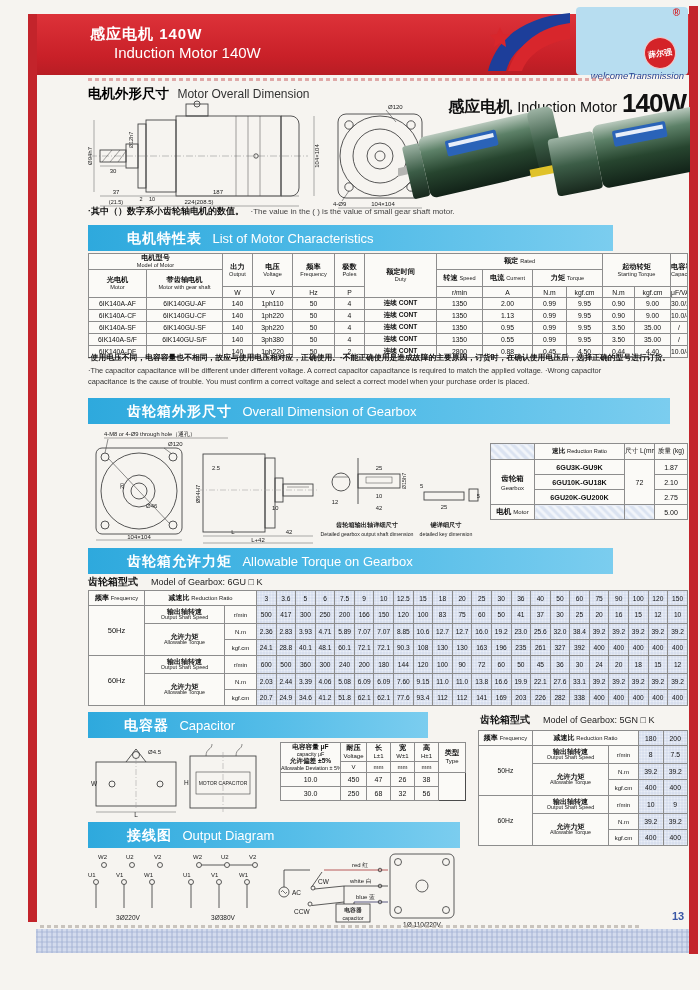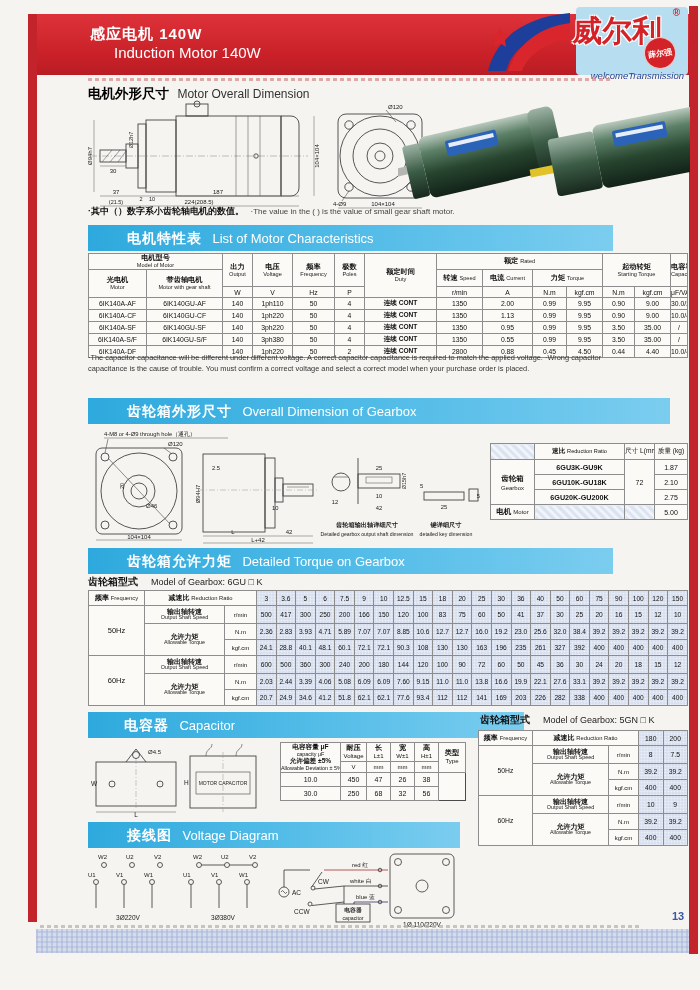--- a/index.html
+++ b/index.html
@@ -120,21 +120,20 @@
       <span class="zh">感应电机 140W</span>
       <span class="en">Induction Motor 140W</span>
     </div>
     <div class="logo">
       <div class="logo-bg"></div>
       <svg width="96" height="68" style="position:absolute;left:0;top:2px;">
         <path d="M10,62 C18,30 45,8 92,4 L92,22 C55,24 34,40 28,62 Z" fill="#1d3e9a"></path>
         <path d="M30,62 C40,34 62,18 92,14 L92,30 C66,34 50,46 44,62 Z" fill="#d8262c"></path>
         <path d="M22,18 l3,7 7,1 -5,5 1,7 -6,-4 -6,4 1,-7 -5,-5 7,-1 z" fill="#d8262c"></path>
       </svg>
-      <span class="brand">威尔利</span>
       <span class="reg">®</span>
       <span class="stamp">薛尔强</span>
       <span class="tagline">welcomeTransmission</span>
     </div>
   </div>
   <div class="dashes" style="left:88px;top:78px;width:524px;"></div>
 
   <div class="sec-title" style="left:88px;top:84px;">
     <span class="zh">电机外形尺寸</span>
     <span class="en">Motor Overall Dimension</span>
@@ -188,20 +187,23 @@
         <circle cx="325" cy="87" r="4.2"></circle>
       <line x1="310" y1="22" x2="300" y2="10" stroke-width="0.6"></line>
       <line x1="263" y1="91" x2="256" y2="101" stroke-width="0.6"></line>
       <line x1="252" y1="108" x2="336" y2="108" stroke="#777" stroke-width="0.6"></line>
     </g>
     <text x="302" y="9" font-size="6">Ø120</text>
     <text x="247" y="106" font-size="6">4-Ø9</text>
     <text x="297" y="106" font-size="6" text-anchor="middle">104×104</text>
   </svg>
 
+  <div class="product-title">
+    <span class="zh">感应电机</span><span class="en">Induction Motor</span><span class="power">140W</span>
+  </div>
   <svg class="abs" style="left:398px;top:106px;" width="292" height="102" viewBox="0 0 292 102">
     <defs>
       <linearGradient id="mg" x1="0" y1="0" x2="0" y2="1">
         <stop offset="0" stop-color="#b9c9bd"></stop>
           <stop offset="0.25" stop-color="#5d8168"></stop>
         <stop offset="0.6" stop-color="#27452f"></stop>
           <stop offset="1" stop-color="#122218"></stop>
       </linearGradient>
       <linearGradient id="mg2" x1="0" y1="0" x2="0" y2="1">
         <stop offset="0" stop-color="#9db3a4"></stop>
@@ -391,20 +393,21 @@
           <td>0.88</td>
           <td>0.45</td>
           <td>4.50</td>
           <td>0.44</td>
           <td>4.40</td>
           <td>10.0/450</td>
         </tr>
   </tbody>
     </table>
   <div class="note2">
+    <span class="zh">·使用电压不同，电容容量也不相同，故应与使用电压相对应，正确使用。·不能正确使用是造成故障的主要原因，订货时，在确认使用电压后，选择正确的型号进行订货。</span>
     <span class="en">·The capacitor capacitance will be different under different voltage. A correct capacitor capacitance is required to match the applied voltage. ·Wrong capacitor capacitance is the cause of trouble. You must confirm a correct voltage and select a correct model when your purchase order is placed.</span>
   </div>
 
   <div class="secbar" style="left:88px;top:398px;width:582px;">
     <span class="zh">齿轮箱外形尺寸</span>
     <span class="en">Overall Dimension of Gearbox</span>
   </div>
   <svg class="abs" style="left:88px;top:428px;" width="395" height="118" viewBox="0 0 395 118">
     <g stroke="#444" stroke-width="0.9" fill="none">
       <rect x="8" y="20" width="86" height="86" rx="6"></rect>
@@ -493,21 +496,21 @@
       <td class="lbl"><span class="zh">电机</span> <span class="en">Motor</span></td>
       <td class="hatch"></td>
       <td class="hatch"></td>
       <td>5.00</td>
     </tr>
   </tbody>
     </table>
 
   <div class="secbar" style="left:88px;top:548px;width:525px;">
     <span class="zh">齿轮箱允许力矩</span>
-    <span class="en">Detailed Torque on Gearbox</span>
+    <span class="en">Allowable Torque on Gearbox</span>
   </div>
   <div class="model-lbl" style="left:88px;top:575px;">
     <span class="zh">齿轮箱型式</span><span class="en">Model of Gearbox: 6GU □ K</span>
   </div>
   <table class="t torque">
     <colgroup>
         <col style="width:56px">
         <col style="width:80px">
         <col style="width:32px">
       </colgroup>
@@ -702,21 +705,21 @@
           <td class="plaid">338</td>
           <td class="plaid">400</td>
           <td class="plaid">400</td>
           <td class="plaid">400</td>
           <td class="plaid">400</td>
           <td class="plaid">400</td>
         </tr>
   </tbody>
     </table>
 
-  <div class="secbar" style="left:88px;top:712px;width:436px;padding-left:9px;">
+  <div class="secbar" style="left:88px;top:712px;width:340px;padding-left:9px;">
     <span class="zh">电容器</span>
     <span class="en">Capacitor</span>
   </div>
   <svg class="abs" style="left:88px;top:744px;" width="186" height="74" viewBox="0 0 186 74">
     <g stroke="#444" stroke-width="0.9" fill="none">
       <rect x="8" y="18" width="80" height="44"></rect>
       <line x1="48" y1="14" x2="48" y2="66" stroke="#999" stroke-width="0.5" stroke-dasharray="6 2 1 2"></line>
       <circle cx="24" cy="40" r="3"></circle>
         <circle cx="72" cy="40" r="3"></circle>
       <path d="M38,18 L48,5 L58,18"></path>
@@ -859,21 +862,21 @@
     <tr class="tq">
       <td class="unit">kgf.cm</td>
     <td class="plaid">400</td>
           <td class="plaid">400</td>
         </tr>
   </tbody>
     </table>
 
   <div class="secbar" style="left:88px;top:822px;width:372px;">
     <span class="zh">接线图</span>
-    <span class="en">Voltage Diagram</span>
+    <span class="en">Output Diagram</span>
   </div>
   <svg class="abs" style="left:88px;top:850px;" width="372" height="78" viewBox="0 0 372 78">
     <g stroke="#333" stroke-width="0.8" fill="none">
       <circle cx="16" cy="15" r="2.5"></circle>
         <circle cx="44" cy="15" r="2.5"></circle>
         <circle cx="72" cy="15" r="2.5"></circle>
       <circle cx="8" cy="32" r="2.5"></circle>
         <circle cx="36" cy="32" r="2.5"></circle>
         <circle cx="64" cy="32" r="2.5"></circle>
       <line x1="8" y1="34.5" x2="8" y2="58"></line>

